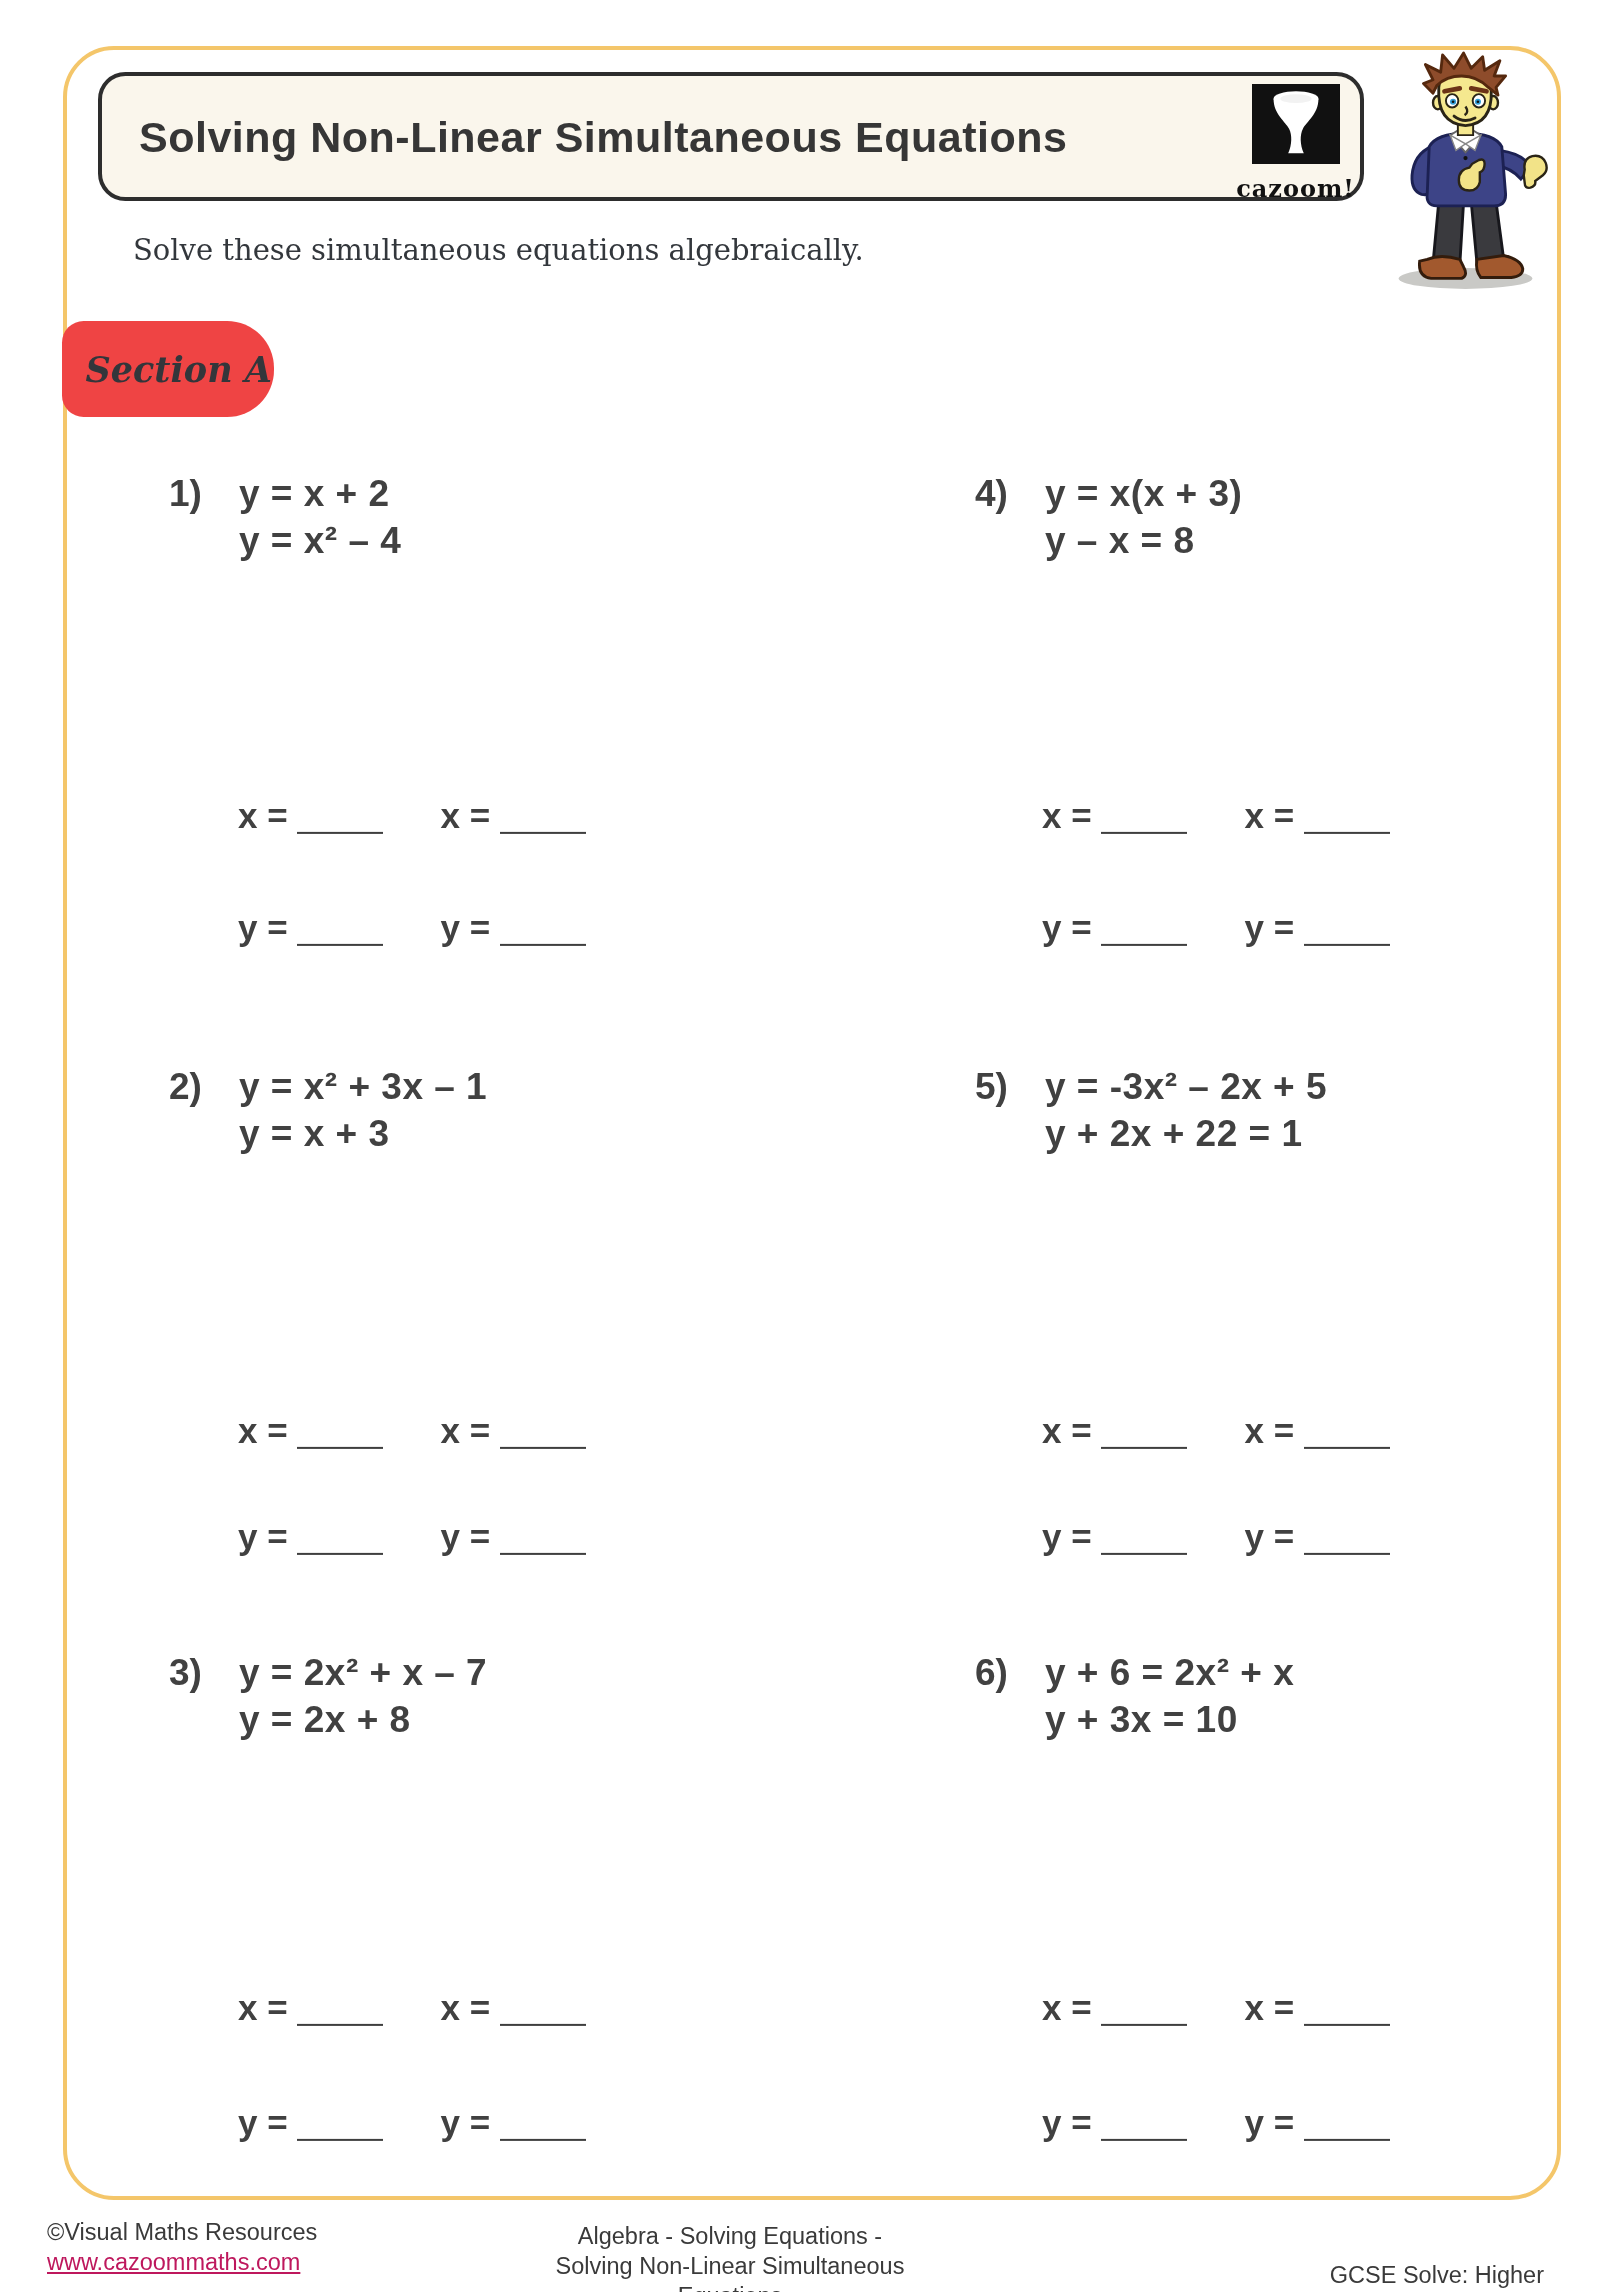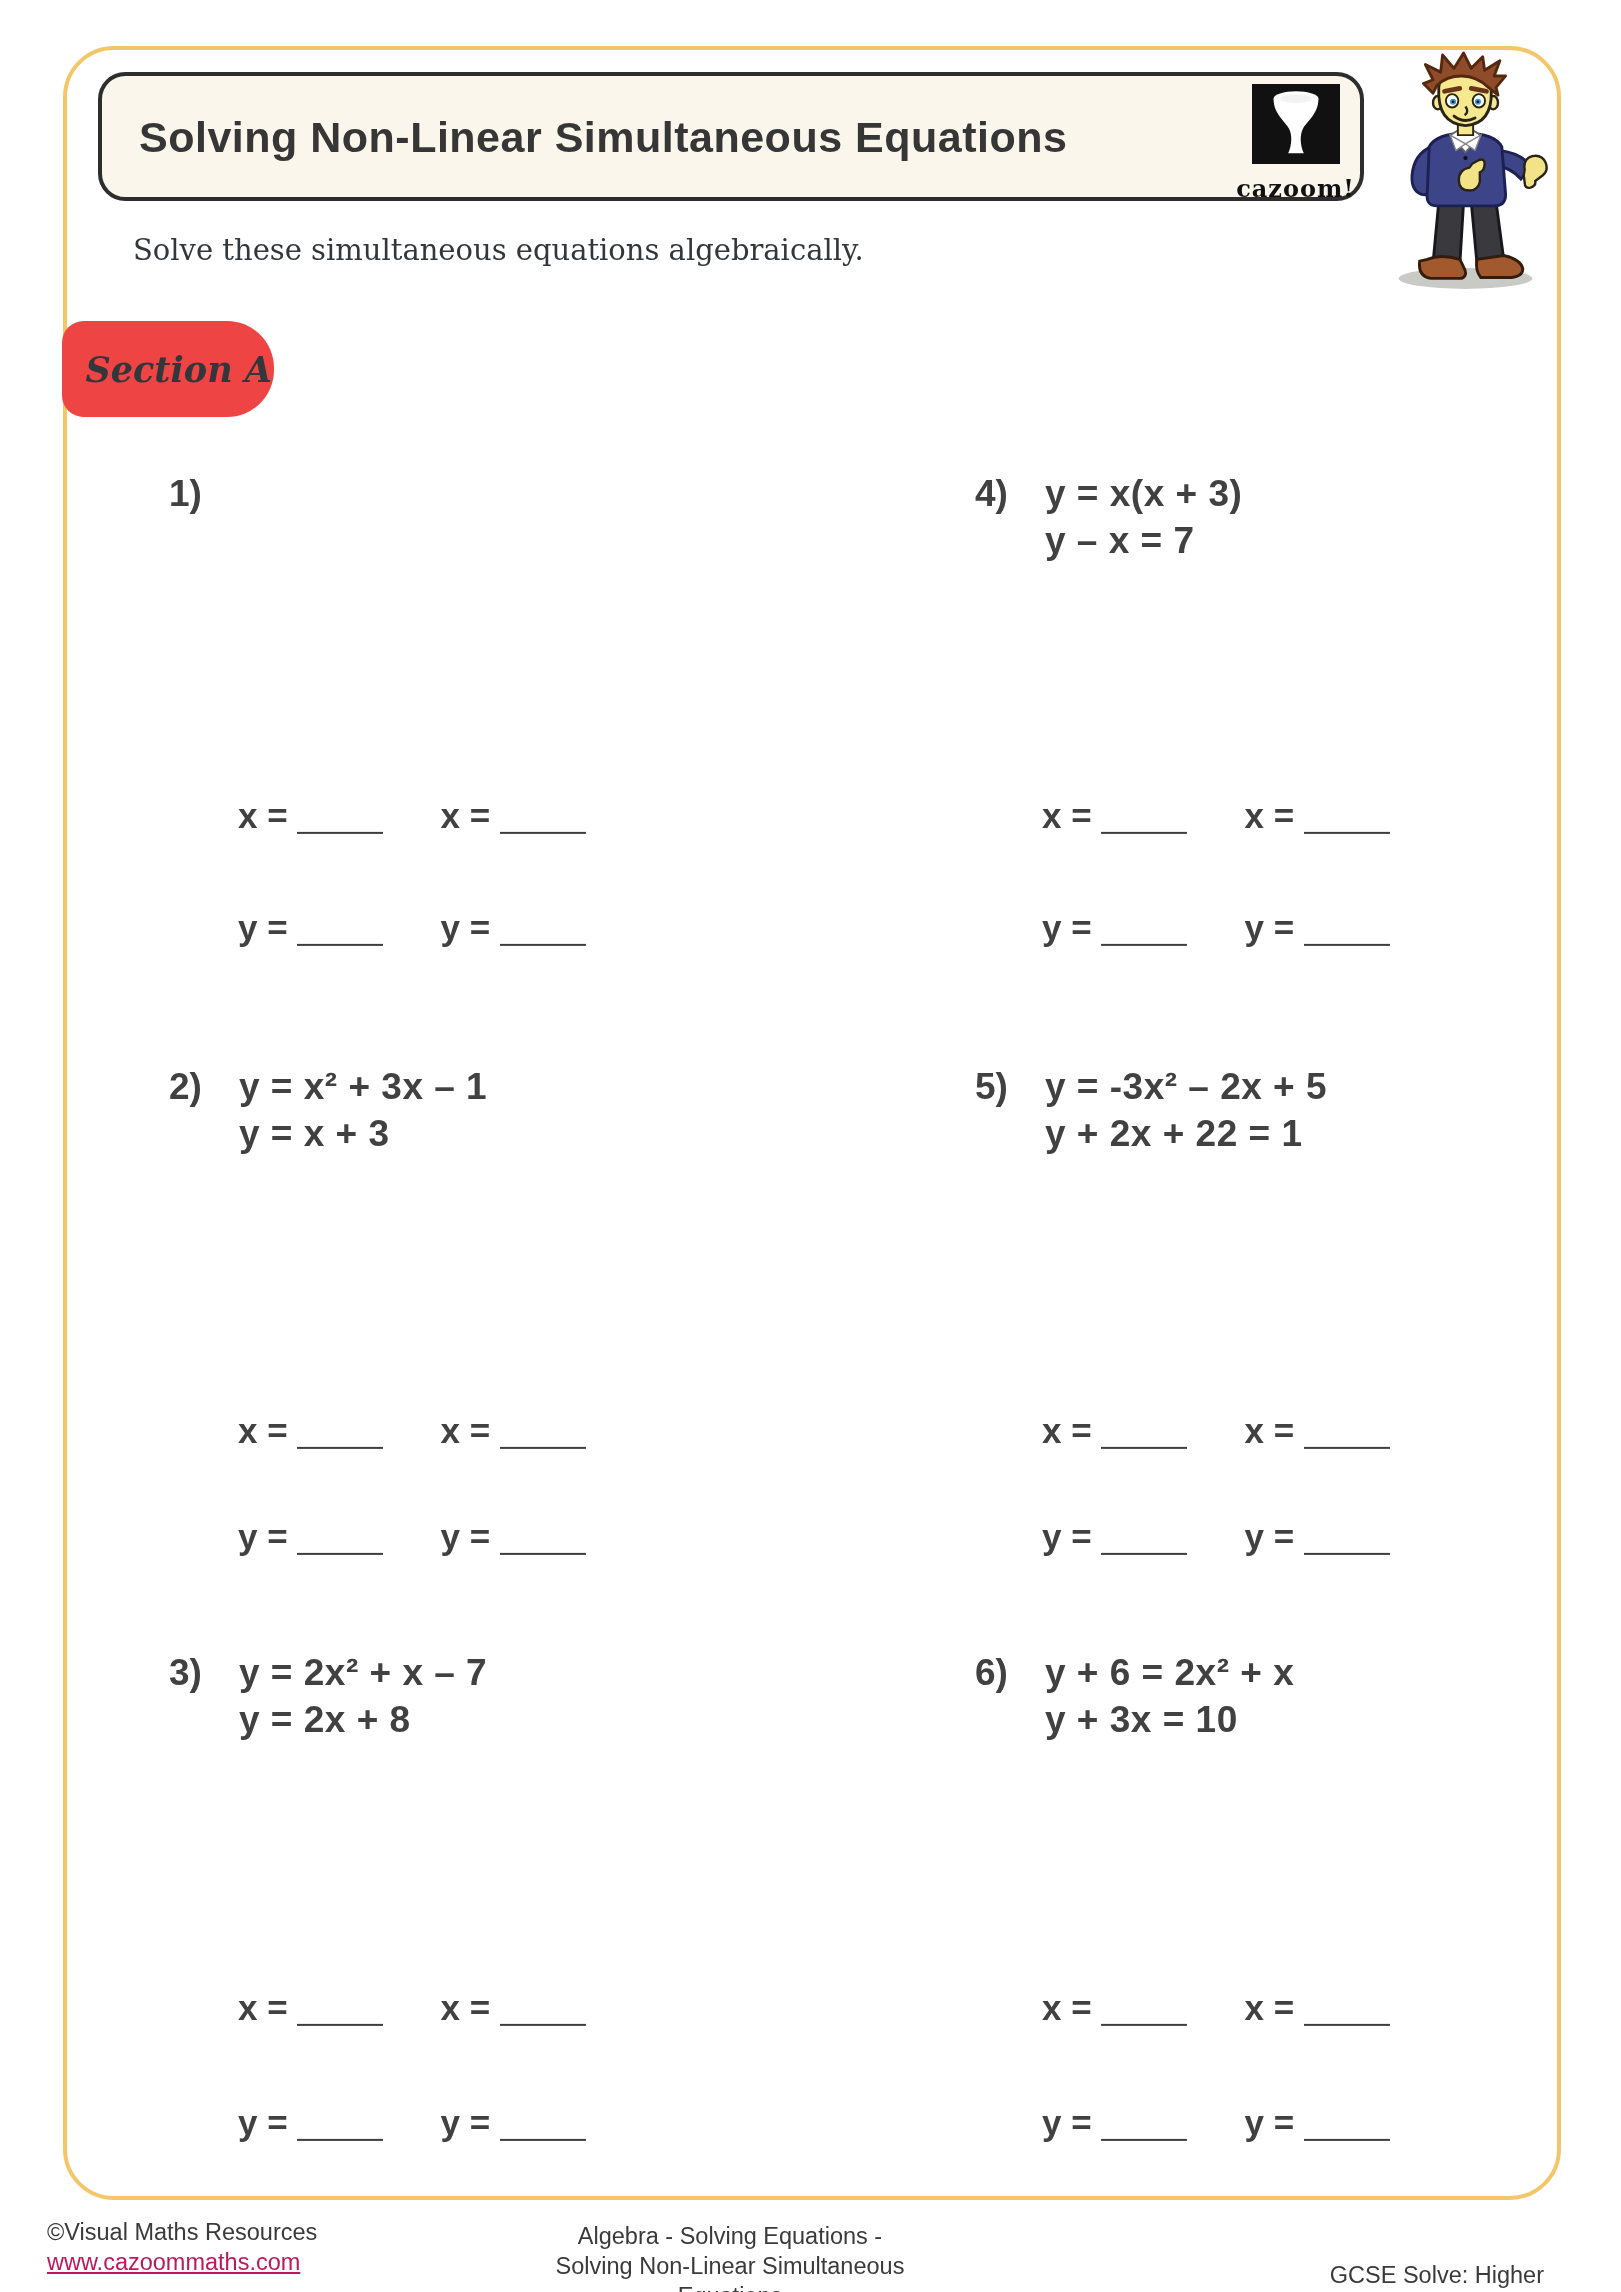--- a/index.html
+++ b/index.html
@@ -108,26 +108,30 @@
   </svg>
 
   <div class="instruction">Solve these simultaneous equations algebraically.</div>
 
   <div class="section-badge">
     <span class="section-label">Section A</span>
   </div>
 
   <div class="problem" style="left:169px; top:470px">
     <span class="pnum">1)</span>
+    <span class="eqs">
+      <span class="eq">y = x + 2</span>
+      <span class="eq">y = x² – 4</span>
+    </span>
   </div>
   <div class="problem" style="left:975px; top:470px">
     <span class="pnum">4)</span>
     <span class="eqs">
       <span class="eq">y = x(x + 3)</span>
-      <span class="eq">y – x = 7</span>
+      <span class="eq">y – x = 8</span>
     </span>
   </div>
   <div class="problem" style="left:169px; top:1063px">
     <span class="pnum">2)</span>
     <span class="eqs">
       <span class="eq">y = x² + 3x – 1</span>
       <span class="eq">y = x + 3</span>
     </span>
   </div>
   <div class="problem" style="left:975px; top:1063px">

